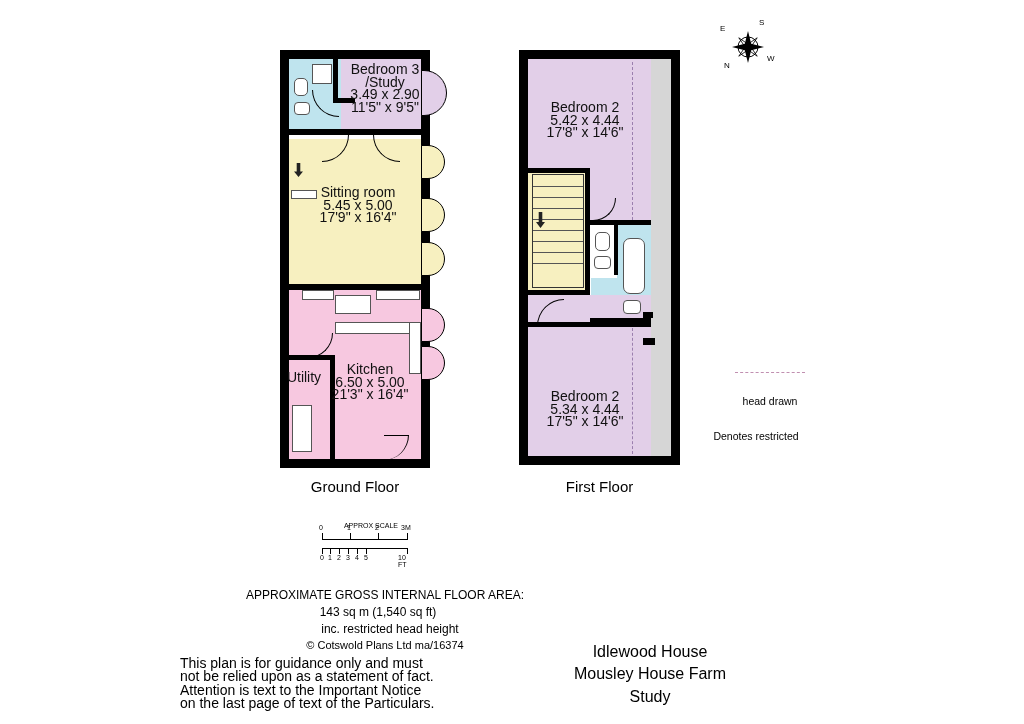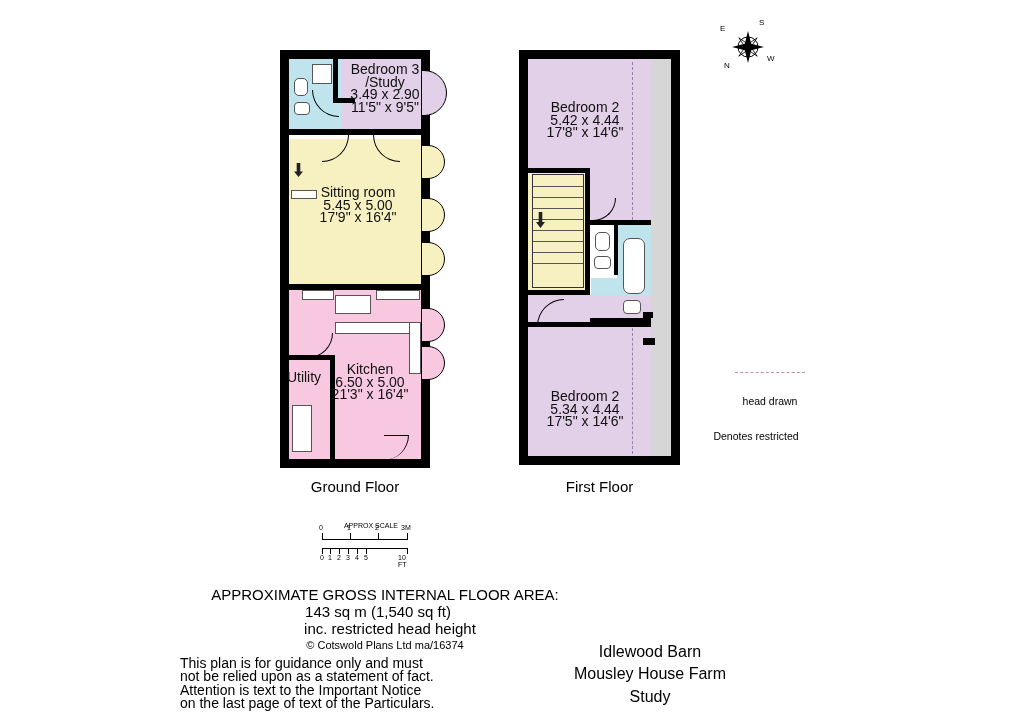--- a/index.html
+++ b/index.html
@@ -41,21 +41,21 @@
   }
 
   
   .win-tab { position: absolute; }
   .scale-line { position: absolute; background: #000; }
   .scale-text { position: absolute; font-size: 7px; color: #000; }
 
   .footer-text {
     position: absolute;
     text-align: center;
-    font-size: 15px;
+    font-size: 12px;
     line-height: 16px;
     color: #000;
   }
   .disclaimer {
     position: absolute;
     text-align: left;
     font-size: 14px;
     line-height: 13.5px;
     color: #000;
   }
@@ -280,15 +280,15 @@
 <div class="footer-text" style="left:160px; top:587px; width:450px;">APPROXIMATE GROSS INTERNAL FLOOR AREA:</div>
 <div class="footer-text" style="left:153px; top:604px; width:450px;">143 sq m (1,540 sq ft)</div>
 <div class="footer-text" style="left:165px; top:621px; width:450px;">inc. restricted head height</div>
 <div class="footer-text" style="left:160px; top:637px; width:450px; font-size:11px;">© Cotswold Plans Ltd ma/16374</div>
 
 <div class="disclaimer" style="left:180px; top:657px; width:400px;">This plan is for guidance only and must</div>
 <div class="disclaimer" style="left:180px; top:670px; width:400px;">not be relied upon as a statement of fact.</div>
 <div class="disclaimer" style="left:180px; top:684px; width:400px;">Attention is text to the Important Notice</div>
 <div class="disclaimer" style="left:180px; top:697px; width:400px;">on the last page of text of the Particulars.</div>
 
-<div class="address" style="left:520px; top:641px; width:260px;">Idlewood Barn</div>
+<div class="address" style="left:520px; top:641px; width:260px;">Idlewood House</div>
 <div class="address" style="left:520px; top:663px; width:260px;">Mousley House Farm</div>
 <div class="address" style="left:520px; top:686px; width:260px;">Study</div>
 
 </body></html>

